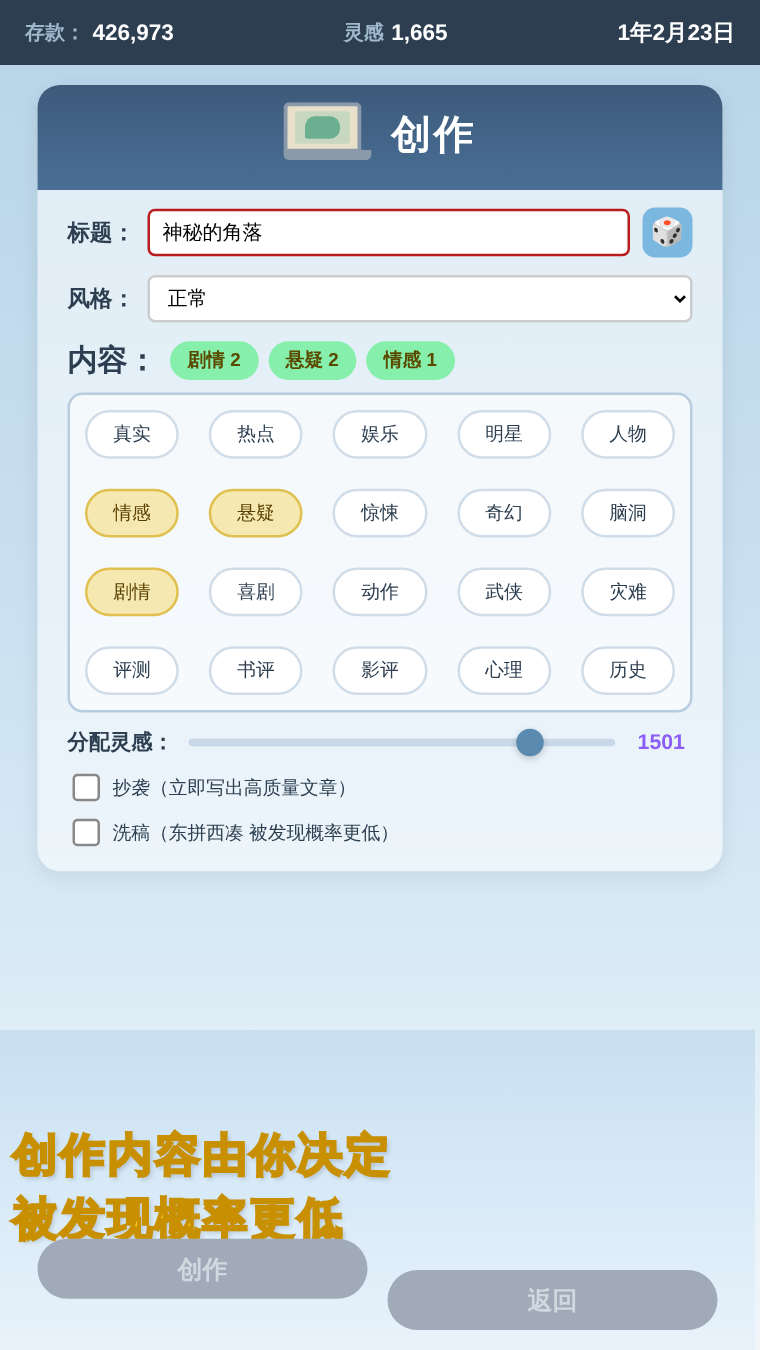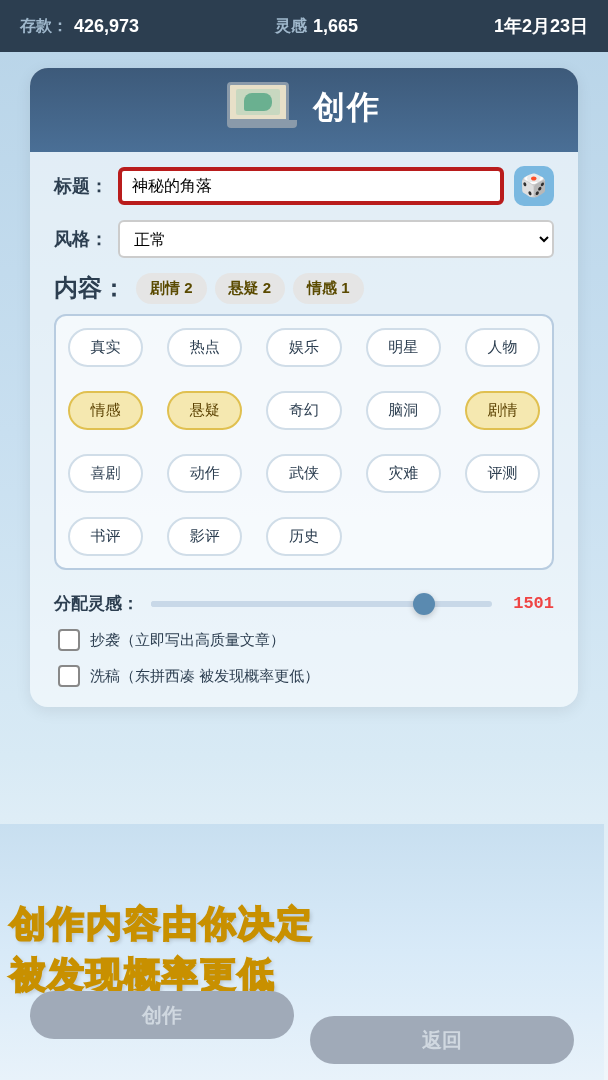--- a/index.html
+++ b/index.html
@@ -106,21 +106,21 @@
     .form-label {
       color: #2c3e50;
       font-size: 18px;
       font-weight: bold;
       min-width: 52px;
       text-align: right;
     }
     .form-input {
       flex: 1;
       height: 38px;
-      border: 4px solid #b91c1c;
+      border: 2px solid #b91c1c;
       border-radius: 6px;
       padding: 0 10px;
       font-size: 16px;
       background: #fff;
       outline: none;
     }
     .dice-btn {
       width: 40px;
       height: 40px;
       background: #7ab8e0;
@@ -163,21 +163,21 @@
       font-weight: bold;
       min-width: 52px;
       text-align: right;
     }
     .selected-tags {
       display: flex;
       gap: 8px;
       flex-wrap: wrap;
     }
     .selected-tag {
-      background: #e5e5e5;
+      background: #86efac;
       color: #5a4a00;
       padding: 6px 14px;
       border-radius: 20px;
       font-size: 15px;
       font-weight: bold;
     }
 
     
     #tag-grid-container {
       background: rgba(255,255,255,0.6);
@@ -206,23 +206,22 @@
     .tag-btn.selected {
       background: #f5e8b0;
       border-color: #e0c050;
       color: #5a4000;
     }
 
     
     #slider-row {
       display: flex;
       align-items: center;
-      margin: 22px 24px 0;
+      margin: 12px 24px 0;
       gap: 12px;
-      font-family: Liberation Mono, monospace;
     }
     .slider-label {
       color: #2c3e50;
       font-size: 17px;
       font-weight: bold;
       white-space: nowrap;
     }
     .slider-track {
       flex: 1;
       height: 6px;
@@ -240,25 +239,25 @@
       width: 22px;
       height: 22px;
       background: #5a8ab0;
       border-radius: 50%;
       position: absolute;
       top: -8px;
       left: calc(80% - 11px);
       box-shadow: 0 2px 6px rgba(0,0,0,0.2);
     }
     .slider-value {
-      color: #ef4444;
+      color: #8b5cf6;
       font-size: 17px;
       font-weight: bold;
       min-width: 50px;
-      text-align: right;
+      text-align: center;
     }
 
     
     .checkbox-row {
       display: flex;
       align-items: center;
       margin: 14px 28px 0;
       gap: 10px;
     }
     .checkbox-box {
@@ -403,30 +402,32 @@
   <div id="tag-grid-container">
     <div class="tag-grid" id="tag-grid">
 
     <button class="tag-btn">真实</button>
         <button class="tag-btn">热点</button>
         <button class="tag-btn">娱乐</button>
         <button class="tag-btn">明星</button>
         <button class="tag-btn">人物</button>
         <button class="tag-btn selected">情感</button>
         <button class="tag-btn selected">悬疑</button>
+        <button class="tag-btn">惊悚</button>
         <button class="tag-btn">奇幻</button>
         <button class="tag-btn">脑洞</button>
         <button class="tag-btn selected">剧情</button>
         <button class="tag-btn">喜剧</button>
         <button class="tag-btn">动作</button>
         <button class="tag-btn">武侠</button>
         <button class="tag-btn">灾难</button>
         <button class="tag-btn">评测</button>
         <button class="tag-btn">书评</button>
         <button class="tag-btn">影评</button>
+        <button class="tag-btn">心理</button>
         <button class="tag-btn">历史</button>
       </div>
   </div>
 
   <div id="slider-row">
     <span class="slider-label">分配灵感：</span>
     <div class="slider-track">
       <div class="slider-fill" id="slider-fill" style="width: 80%;"></div>
       <div class="slider-thumb" id="slider-thumb" style="left: calc(80% - 11px);"></div>
     </div>

